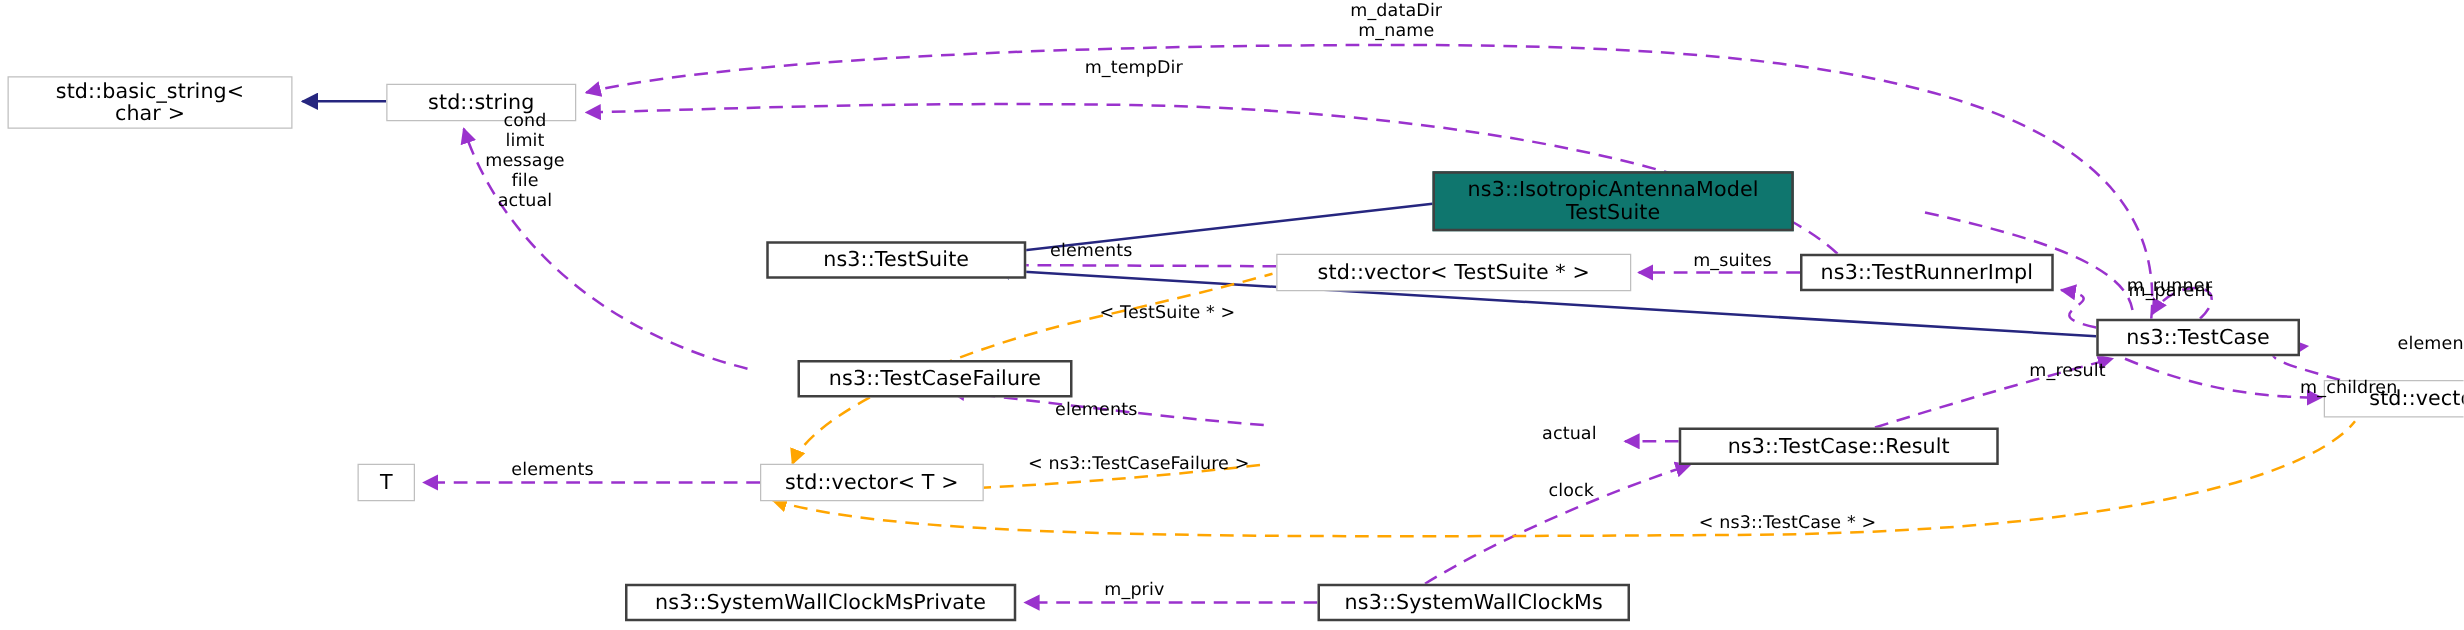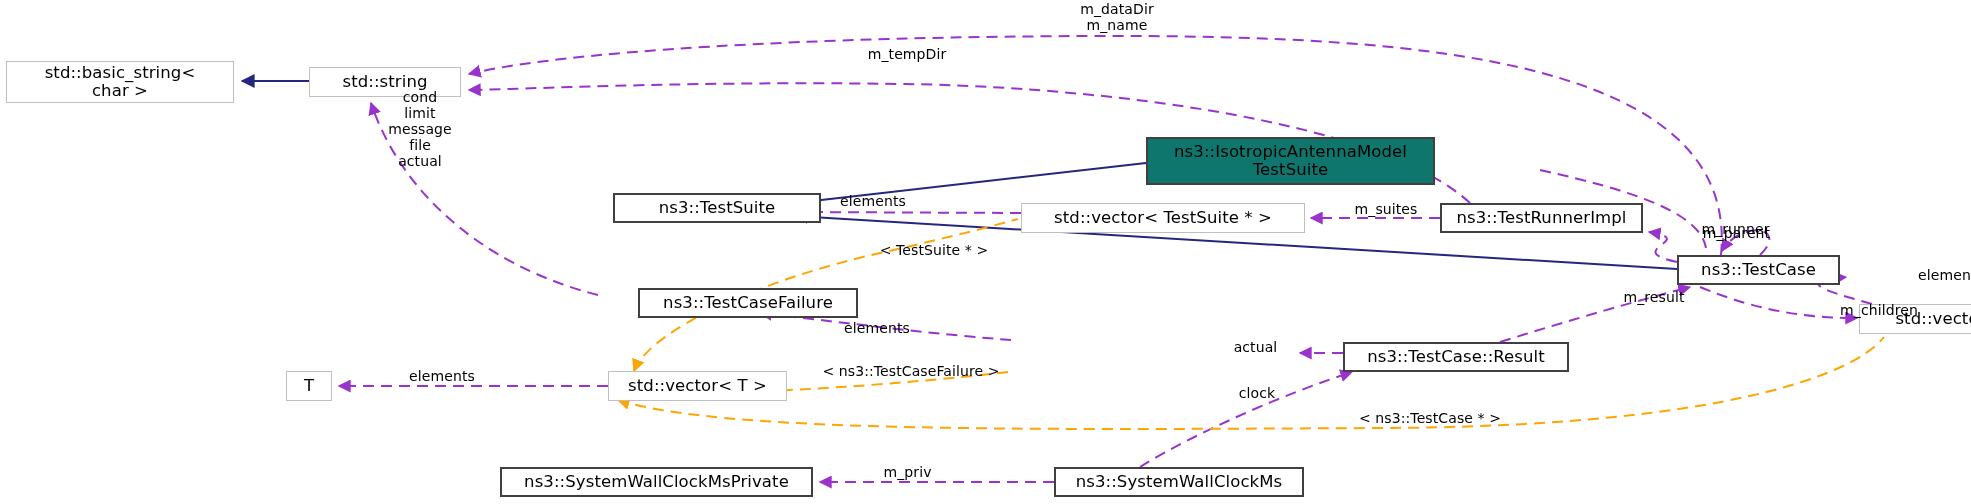--- a/index.html
+++ b/index.html
@@ -145,21 +145,21 @@
 
   <div class="node bold" style="left:598px; top:288px; width:220px; height:30px;margin-left:40px;">
     <span>ns3::TestCaseFailure</span>
   </div>
 
   <div class="node thin" style="left:1859px; top:304px; width:330px; height:30px;">
     <span>std::vector&lt; ns3::TestCase * &gt;</span>
   </div>
 
 
-  <div class="node bold" style="left:1343px; top:342px; width:226px; height:30px;">
+  <div class="node bold" style="left:1343px; top:342px; width:256px; height:30px;">
     <span>ns3::TestCase::Result</span>
   </div>
 
   <div class="node thin" style="left:286px; top:371px; width:46px; height:30px;">
     <span>T</span>
   </div>
 
   <div class="node thin" style="left:608px; top:371px; width:179px; height:30px;">
     <span>std::vector&lt; T &gt;</span>
   </div>

